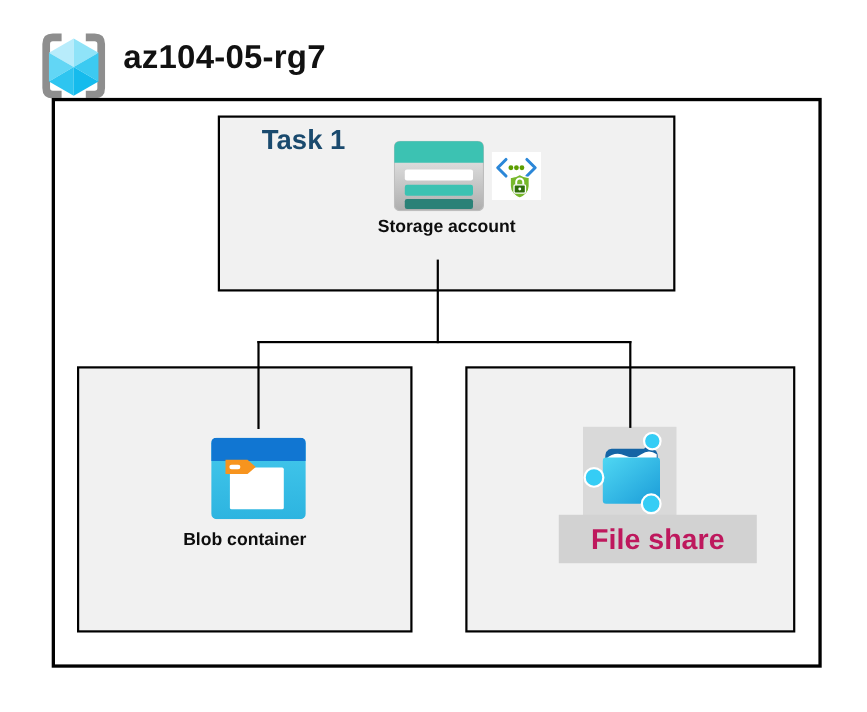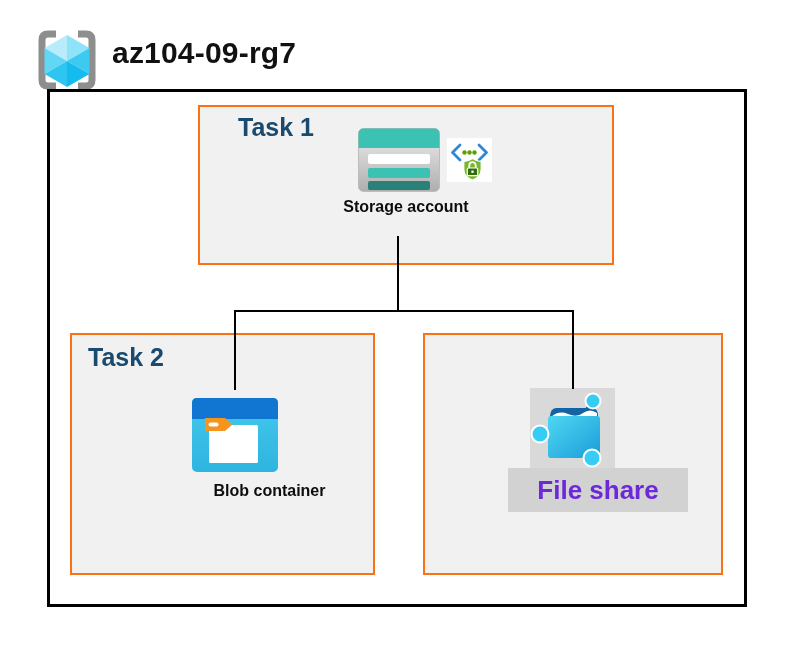--- a/index.html
+++ b/index.html
@@ -10,58 +10,58 @@
   .abs{position:absolute;}
   #rg-title{
     left:112px;top:36px;font-size:30px;font-weight:bold;color:#111;
     letter-spacing:.2px;
   }
   #outer-box{
     left:47px;top:89px;width:700px;height:518px;border:3px solid #000;
     background:#ffffff;box-sizing:border-box;
   }
   .task-box{
-    background:#f1f1f1;border:2px solid #f97316;box-sizing:border-box;z-index:1;
+    background:#f1f1f1;border:2px solid #000000;box-sizing:border-box;z-index:1;
   }
   #task1-box{left:198px;top:105px;width:416px;height:160px;}
   #task2-box{left:70px;top:333px;width:305px;height:242px;}
   #task3-box{left:423px;top:333px;width:300px;height:242px;}
   .task-label{
     position:absolute;font-size:25px;font-weight:bold;color:#1a4a6e;
   }
   .resource-label{
     position:absolute;left:0;width:100%;text-align:center;
     font-size:16px;font-weight:bold;color:#0d0d0d;
   }
   .line{position:absolute;background:#000;z-index:2;}
   #fs-gray-square{left:105px;top:53px;width:85px;height:87px;background:#d9d9d9;}
   #fs-strip{
     left:83px;top:133px;width:180px;height:44px;background:#d2d2d2;
-    text-align:center;line-height:44px;font-size:26px;font-weight:bold;color:#6d28d9;
+    text-align:center;line-height:44px;font-size:26px;font-weight:bold;color:#be185d;
     z-index:3;
   }
   #fileshare-icon{left:105px;top:53px;z-index:4;}
   svg{display:block;}
 </style>
 </head>
 <body>
 
 <div id="page">
 
   <svg class="abs" style="left:36px;top:28px;" width="62" height="64" viewBox="0 0 62 64">
     <path d="M20,6 H12 Q6,6 6,12 V52 Q6,58 12,58 H20" fill="none" stroke="#8e8e8e" stroke-width="7"></path>
     <path d="M42,6 H50 Q56,6 56,12 V52 Q56,58 50,58 H42" fill="none" stroke="#8e8e8e" stroke-width="7"></path>
     <polygon points="31,7 8.5,20 31,33" fill="#b8ecfb"></polygon>
     <polygon points="31,7 53.5,20 31,33" fill="#8fe3f8"></polygon>
     <polygon points="8.5,20 8.5,46 31,33" fill="#62d6f5"></polygon>
     <polygon points="53.5,20 53.5,46 31,33" fill="#3ccaf1"></polygon>
     <polygon points="8.5,46 31,59 31,33" fill="#2ec5f0"></polygon>
     <polygon points="53.5,46 31,59 31,33" fill="#15bbed"></polygon>
   </svg>
-  <div class="abs" id="rg-title">az104-09-rg7</div>
+  <div class="abs" id="rg-title">az104-05-rg7</div>
 
   <div class="abs" id="outer-box"></div>
 
   <div class="line" style="left:397px;top:236px;width:2px;height:76px;"></div>
   <div class="line" style="left:234px;top:310px;width:340px;height:2px;"></div>
   <div class="line" style="left:234px;top:310px;width:2px;height:80px;"></div>
   <div class="line" style="left:572px;top:310px;width:2px;height:79px;"></div>
 
   <div class="abs task-box" id="task1-box">
     <div class="task-label" style="left:38px;top:6px;">Task 1</div>
@@ -90,37 +90,36 @@
       <path d="M25.5,20.5 c2.8,1.9 5.7,2.8 8.7,3 v7.6 c0,5.6 -4.3,9.5 -8.7,11 c-4.4,-1.5 -8.7,-5.4 -8.7,-11 v-7.6 c3,-0.2 5.9,-1.1 8.7,-3 z" fill="#76b82a" stroke="#ffffff" stroke-width="1.2"></path>
       <path d="M22.3,30 v-2.6 a3.2,3.2 0 0 1 6.4,0 V30" fill="none" stroke="#ffffff" stroke-width="1.8"></path>
       <rect x="20.3" y="30" width="10.4" height="7.6" rx="1.2" fill="#2f6d0a" stroke="#ffffff" stroke-width="1.2"></rect>
       <circle cx="25.5" cy="33.8" r="1.3" fill="#ffffff"></circle>
     </svg>
 
     <div class="resource-label" style="top:91px;">Storage account</div>
   </div>
 
   <div class="abs task-box" id="task2-box">
-    <div class="task-label" style="left:16px;top:8px;">Task 2</div>
 
     <svg class="abs" style="left:120px;top:63px;" width="86" height="74" viewBox="0 0 86 74">
       <defs>
         <linearGradient id="bc-body" x1="0" y1="0" x2="0" y2="1">
           <stop offset="0" stop-color="#45c9ec"></stop>
             <stop offset="1" stop-color="#2db4e0"></stop>
         </linearGradient>
       </defs>
       <rect x="0" y="0" width="86" height="74" rx="5" fill="url(#bc-body)"></rect>
       <path d="M0,5 Q0,0 5,0 H81 Q86,0 86,5 V21 H0 Z" fill="#1176d2"></path>
       <rect x="17" y="27" width="49" height="38" rx="1.5" fill="#ffffff"></rect>
       <path d="M13,20 H33 L40.5,26.5 L33,33 H13 Z" fill="#f7941e"></path>
       <rect x="16.5" y="24.5" width="10" height="4" rx="2" fill="#ffffff"></rect>
     </svg>
 
-    <div class="resource-label" style="top:147px;margin-left:47px;">Blob container</div>
+    <div class="resource-label" style="top:147px;">Blob container</div>
   </div>
 
   <div class="abs task-box" id="task3-box">
 
     <div class="abs" id="fs-gray-square"></div>
 
     <svg class="abs" id="fileshare-icon" width="85" height="87" viewBox="0 0 85 87">
       <defs>
         <linearGradient id="fs-body" x1="0" y1="0" x2="1" y2="1">
           <stop offset="0" stop-color="#4fd7f3"></stop>

